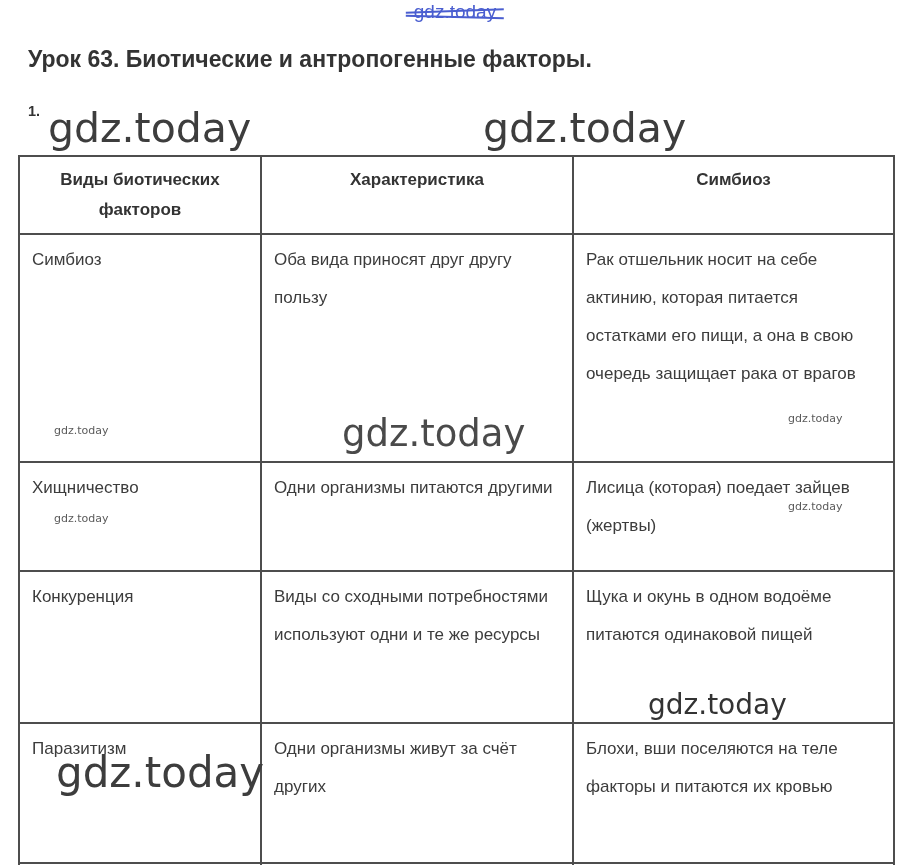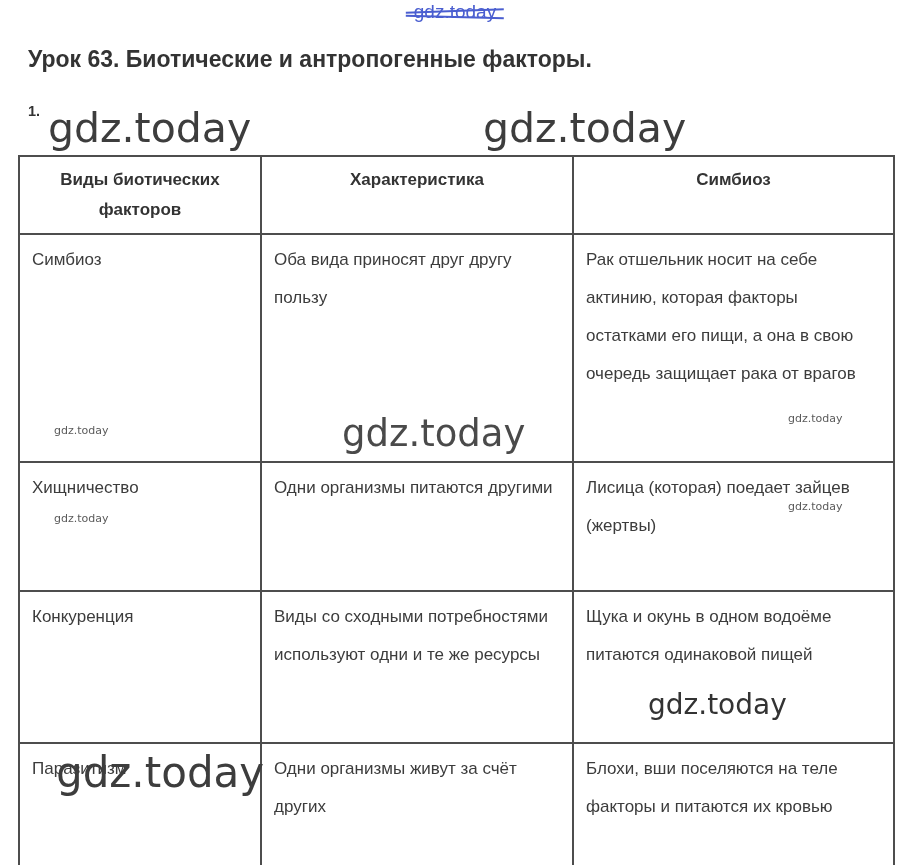--- a/index.html
+++ b/index.html
@@ -56,21 +56,21 @@
     text-align: center; padding: 8px 6px;
     line-height: 30px;
   }
   .factors-table td {
     font-size: 17px; color: #3c3c3c;
     text-align: left; padding: 6px 12px;
     line-height: 38px;
   }
   tr.hdr  { height: 77px; }
   tr.r1   { height: 228px; }
-  tr.r2   { height: 129px; }
+  tr.r2   { height: 109px; }
   tr.r3   { height: 152px; }
   tr.r4   { height: 140px; }
   tr.cut  { height: 18px; }
   tr.cut td { border-bottom: none; }
 
   
   .wm {
     position: absolute;
     font-family: "DejaVu Sans", sans-serif;
     color: #4a4a4a;
@@ -113,21 +113,21 @@
       <tr class="hdr">
         <th>Виды биотических факторов</th>
         <th>Характеристика</th>
         <th>Симбиоз</th>
       </tr>
     </thead>
     <tbody>
       <tr class="r1">
         <td>Симбиоз</td>
         <td>Оба вида приносят друг другу пользу</td>
-        <td>Рак отшельник носит на себе актинию, которая факторы остатками его пищи, а она в свою очередь защищает рака от врагов</td>
+        <td>Рак отшельник носит на себе актинию, которая питается остатками его пищи, а она в свою очередь защищает рака от врагов</td>
       </tr>
       <tr class="r2">
         <td>Хищничество</td>
         <td>Одни организмы питаются другими</td>
         <td>Лисица (которая) поедает зайцев (жертвы)</td>
       </tr>
       <tr class="r3">
         <td>Конкуренция</td>
         <td>Виды со сходными потребностями используют одни и те же ресурсы</td>
         <td>Щука и окунь в одном водоёме питаются одинаковой пищей</td>

